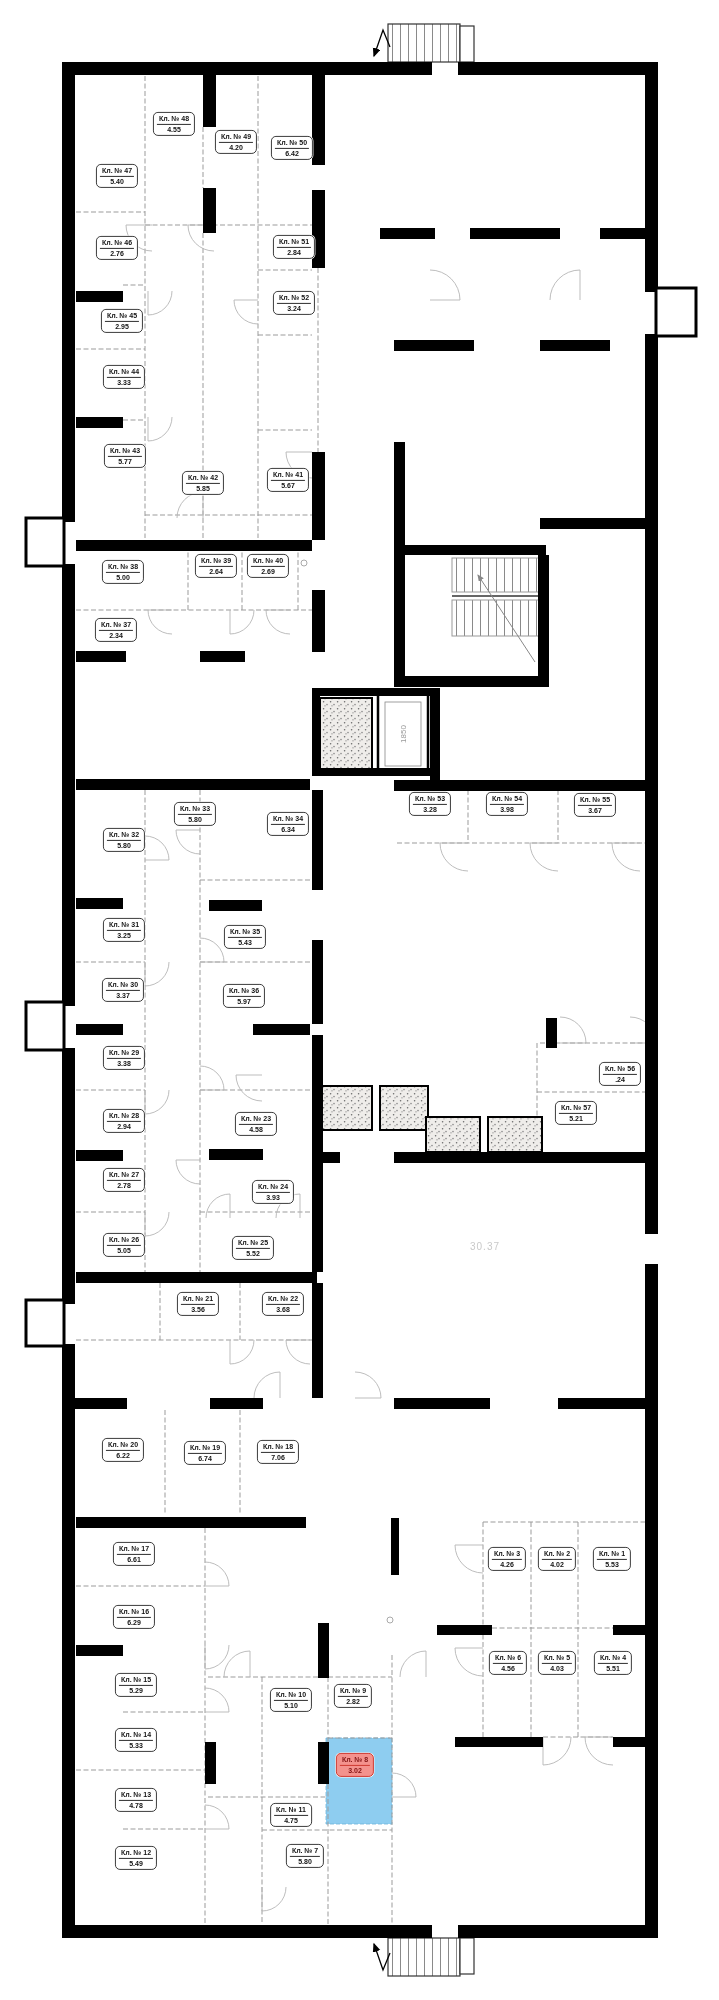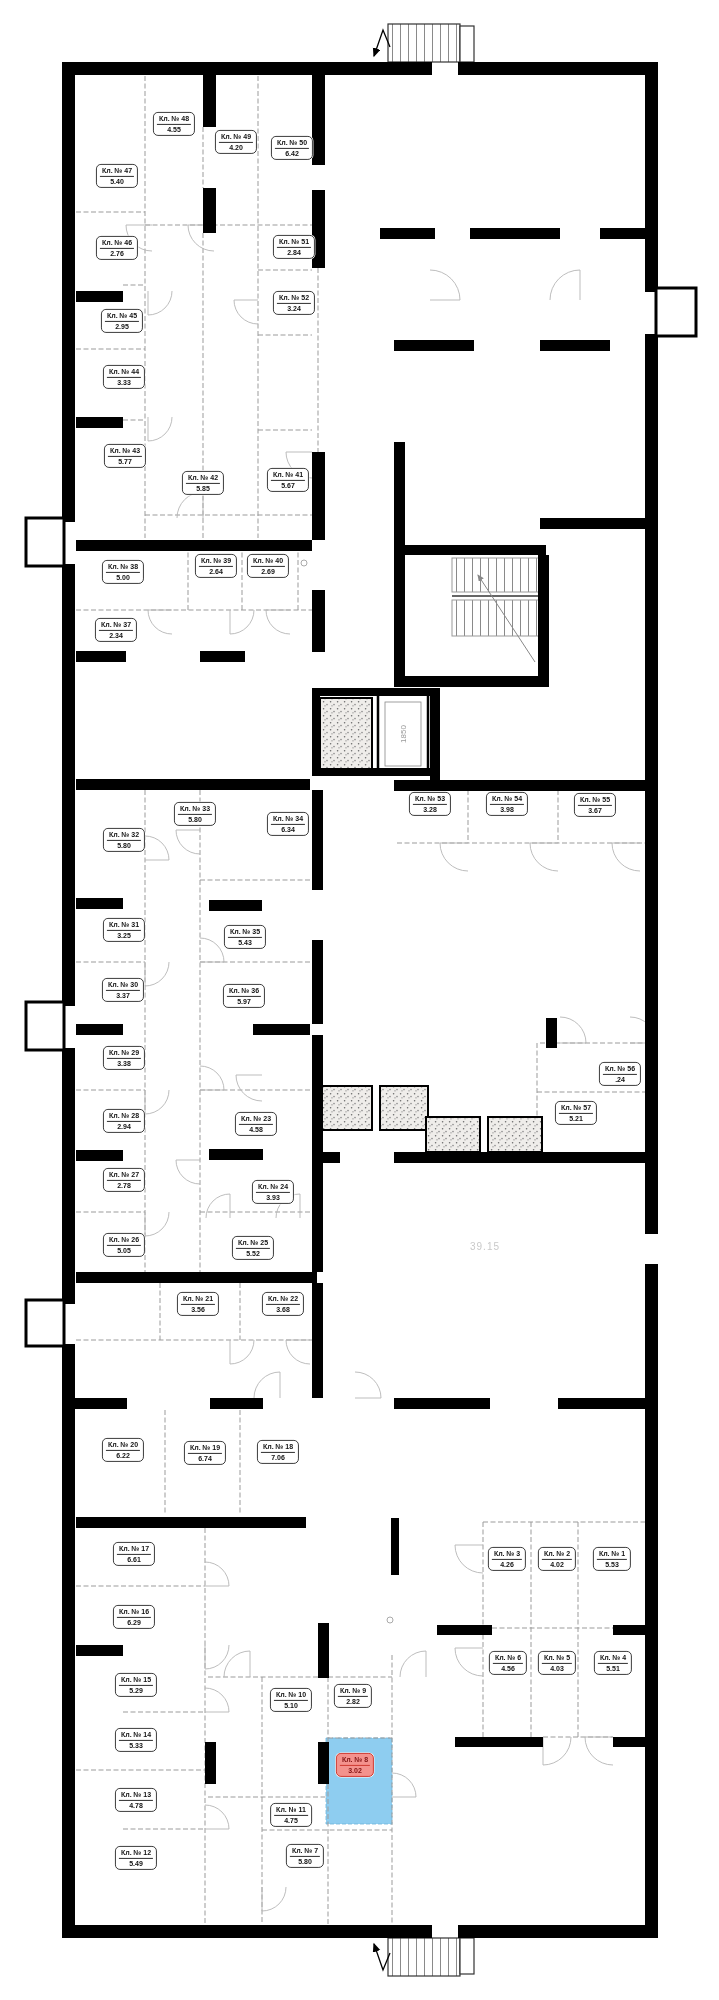--- a/index.html
+++ b/index.html
@@ -479,14 +479,14 @@
     <div class="room-label" style="left: 620px; top: 1074px;">
       <span class="nm">Кл. № 56</span>
       <span class="ar">.24</span>
     </div>
     <div class="room-label" style="left: 576px; top: 1113px;">
       <span class="nm">Кл. № 57</span>
       <span class="ar">5.21</span>
     </div>
   </div>
 
-<span id="ann-total" class="annotation" style="left:485px;top:1246px;">39.15</span>
+<span id="ann-total" class="annotation" style="left:485px;top:1246px;">30.37</span>
 <span id="ann-elevator" class="annotation" style="left:403px;top:734px;">1850</span>
 
 </body></html>

